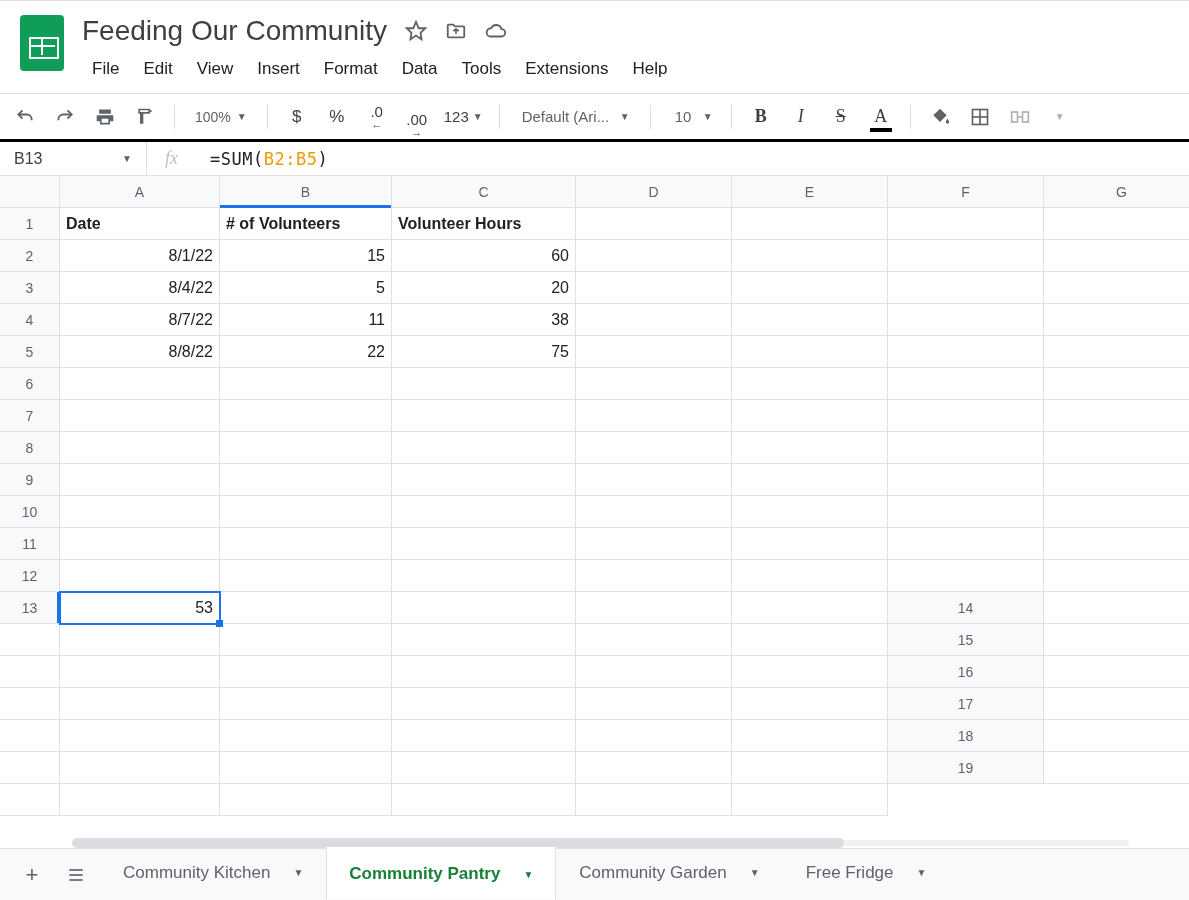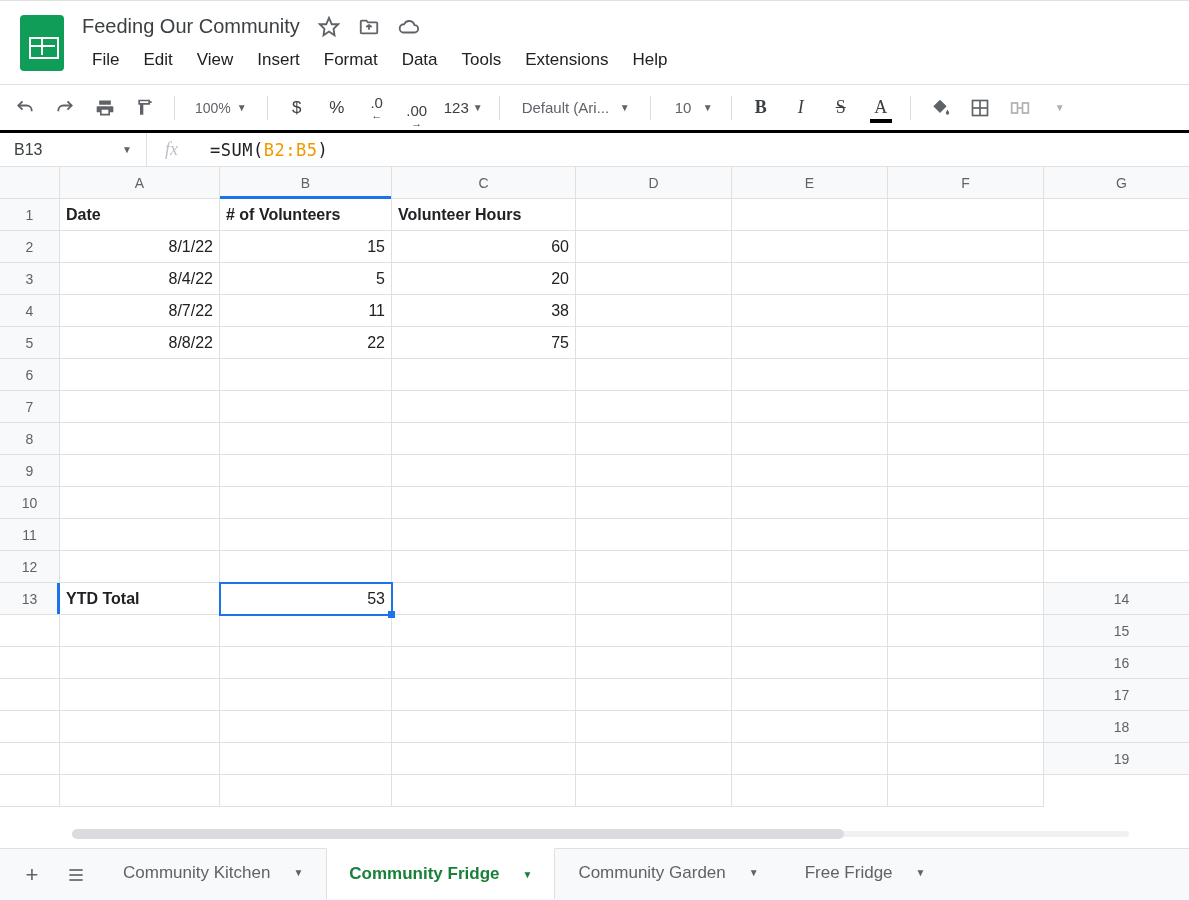--- a/index.html
+++ b/index.html
@@ -37,21 +37,21 @@
     box-shadow: 0 -9px 0 #fff inset;
   }
   .logo-inner .vline{
     position:absolute; top:22px; left:21px; width:2px; height:18px; background:#fff;
   }
   .title-area { flex: 1; }
   .title-row {
     display: flex; align-items: center; gap: 18px; padding-top: 6px;
   }
   .doc-title {
-    font-size: 20px; color: #3c4043; font-family: Arial;
+    font-size: 28px; color: #3c4043; font-family: Arial;
   }
   .title-icon { color:#5f6368; width:22px; height:22px; display:flex; align-items:center; justify-content:center; }
   .menubar {
     display: flex; gap: 4px; padding-top: 6px; align-items:center;
     color:#202124; font-size:17px;
   }
   .menubar span { padding: 6px 10px; cursor:pointer; border-radius:4px; }
   .last-edit { color:#5f6368; text-decoration: underline; margin-left: 14px; font-size:17px; }
   .divider { height:1px; background:#e0e0e0; margin-top: 8px; }
   .toolbar {
@@ -394,21 +394,20 @@
       <div class="cell"></div>
       <div class="rhdr">12</div>
       <div class="cell"></div>
       <div class="cell"></div>
       <div class="cell"></div>
       <div class="cell"></div>
       <div class="cell"></div>
       <div class="cell"></div>
       <div class="cell"></div>
       <div class="rhdr selected-rhdr">13</div>
-      <div class="cell bold">YTD Total</div>
       <div class="cell right active">53<div class="handle"></div></div>
       <div class="cell"></div>
       <div class="cell"></div>
       <div class="cell"></div>
       <div class="cell"></div>
       <div class="rhdr">14</div>
       <div class="cell"></div>
       <div class="cell"></div>
       <div class="cell"></div>
       <div class="cell"></div>
@@ -471,21 +470,21 @@
         <rect x="4" y="11" width="16" height="2"></rect>
         <rect x="4" y="17" width="16" height="2"></rect>
       </svg>
   </div>
   <div id="tabs" style="display: flex;">
       <div class="tab">
         <span>Community Kitchen</span>
         <span class="dd">▼</span>
       </div>
       <div class="tab active-tab">
-        <span>Community Fridge</span>
+        <span>Community Pantry</span>
         <span class="dd">▼</span>
       </div>
       <div class="tab">
         <span>Community Garden</span>
         <span class="dd">▼</span>
       </div>
       <div class="tab">
         <span>Free Fridge</span>
         <span class="dd">▼</span>
       </div>

